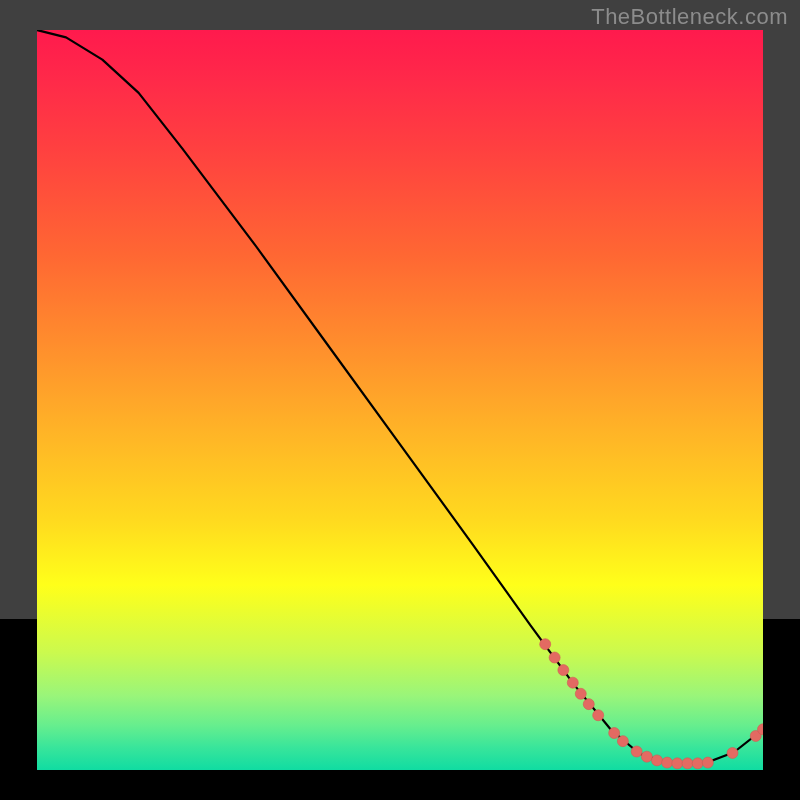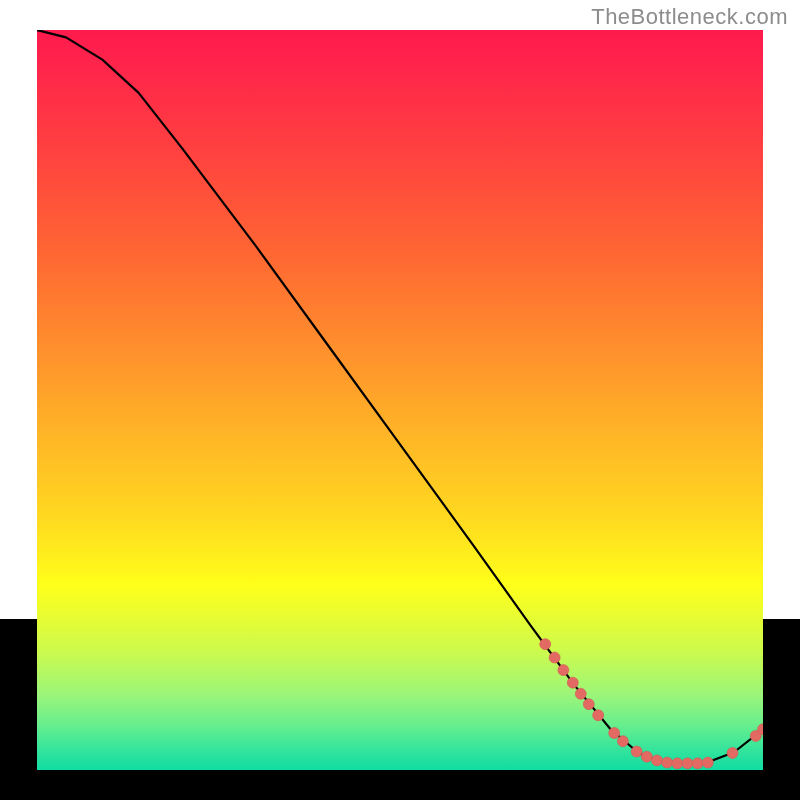--- a/index.html
+++ b/index.html
@@ -1,21 +1,21 @@
 <!DOCTYPE html>
 <html><head>
 <meta charset="utf-8">
 <style>
   * { margin: 0; padding: 0; box-sizing: border-box; }
   html, body { width: 800px; height: 800px; background: #000; overflow: hidden; }
   .stage {
     position: relative;
     width: 800px;
     height: 619px;
-    background: #ffffff;
+    background: #404040;
   }
   .attribution {
     position: absolute;
     top: 4px;
     right: 12px;
     font-family: Arial, Helvetica, sans-serif;
     font-size: 22px;
     color: #8c8c8c;
     letter-spacing: 0.5px;
   }

